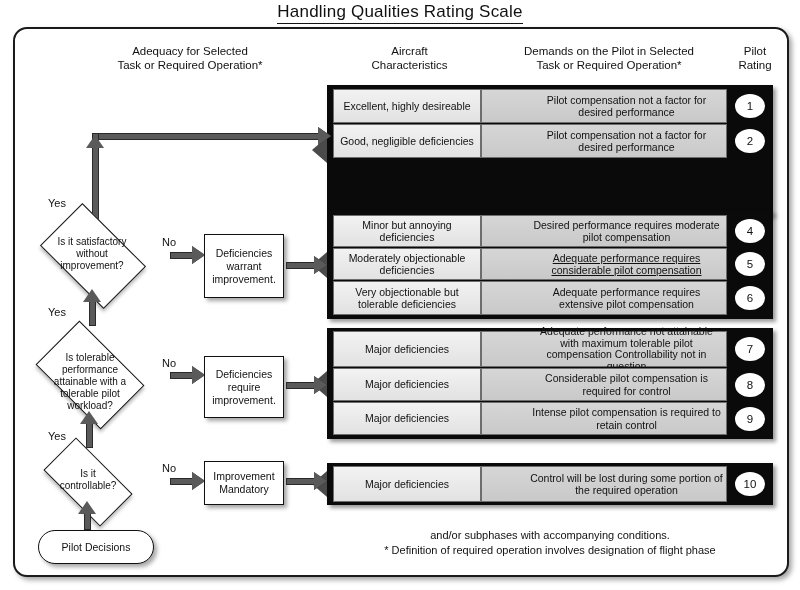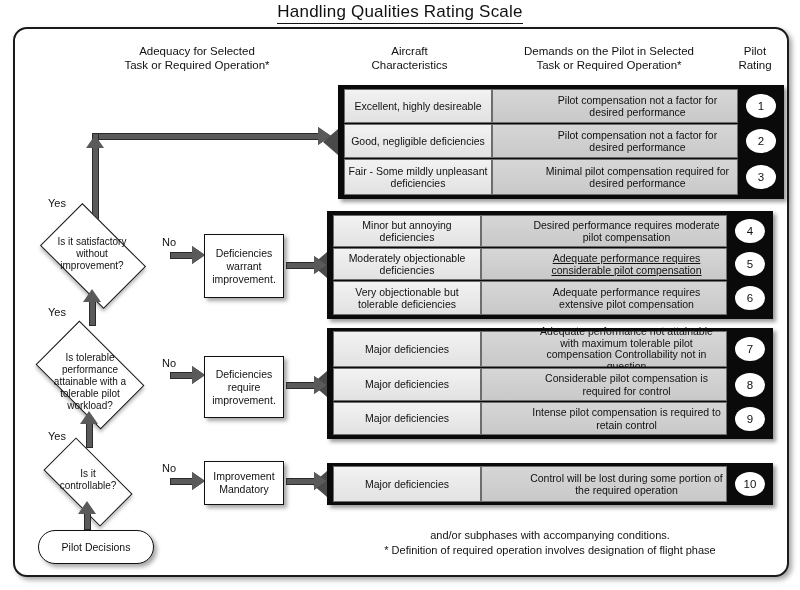--- a/index.html
+++ b/index.html
@@ -19,21 +19,21 @@
 
   
   .frame{
     position:absolute;left:13px;top:27px;width:772px;height:546px;
     border:2px solid #1a1a1a;border-radius:14px;background:#fff;
     box-shadow:3px 3px 5px rgba(0,0,0,.35);
   }
 
   
   .colhead{position:absolute;text-align:center;font-size:11.5px;color:#111;line-height:14px;}
-  .ch-adequacy{left:52px;top:44px;width:290px;}
+  .ch-adequacy{left:45px;top:44px;width:290px;}
   .ch-aircraft{left:332px;top:44px;width:155px;}
   .ch-demands{left:488px;top:44px;width:242px;}
   .ch-rating{left:728px;top:44px;width:54px;}
 
   
   .group{
     position:absolute;background:#0a0a0a;
     box-shadow:3px 3px 4px rgba(0,0,0,.4);
   }
   
@@ -126,41 +126,34 @@
   </div>
   <div class="colhead ch-demands">
     <div>Demands on the Pilot in Selected</div>
     <div>Task or Required Operation*</div>
   </div>
   <div class="colhead ch-rating">
     <div>Pilot</div>
     <div>Rating</div>
   </div>
 
-  <div class="group" style="left:338px;top:85px;width:446px;height:114px;">
+  <div class="group" style="left:327px;top:85px;width:446px;height:130px;">
     <div class="nib"></div>
     <div class="row" style="top:4px;height:34px;">
       <div class="cell ac" style="height:34px;">Excellent, highly desireable</div>
       <div class="cell dm" style="height:34px;">Pilot compensation not a factor for desired performance</div>
       <div class="ratingcell" style="height:34px;">
         <div class="pill">1</div>
       </div>
     </div>
     <div class="row" style="top:39px;height:34px;">
       <div class="cell ac" style="height:34px;">Good, negligible deficiencies</div>
       <div class="cell dm" style="height:34px;">Pilot compensation not a factor for desired performance</div>
       <div class="ratingcell" style="height:34px;">
         <div class="pill">2</div>
-      </div>
-    </div>
-    <div class="row" style="top:74px;height:36px;">
-      <div class="cell ac" style="height:36px;">Fair - Some mildly unpleasant deficiencies</div>
-      <div class="cell dm" style="height:36px;">Minimal pilot compensation required for desired performance</div>
-      <div class="ratingcell" style="height:36px;">
-        <div class="pill">3</div>
       </div>
     </div>
   </div>
 
   <div class="group" style="left:327px;top:211px;width:446px;height:108px;">
     <div class="nib"></div>
     <div class="row" style="top:4px;height:32px;">
       <div class="cell ac" style="height:32px;">Minor but annoying deficiencies</div>
       <div class="cell dm" style="height:32px;">Desired performance requires moderate pilot compensation</div>
       <div class="ratingcell" style="height:32px;">

